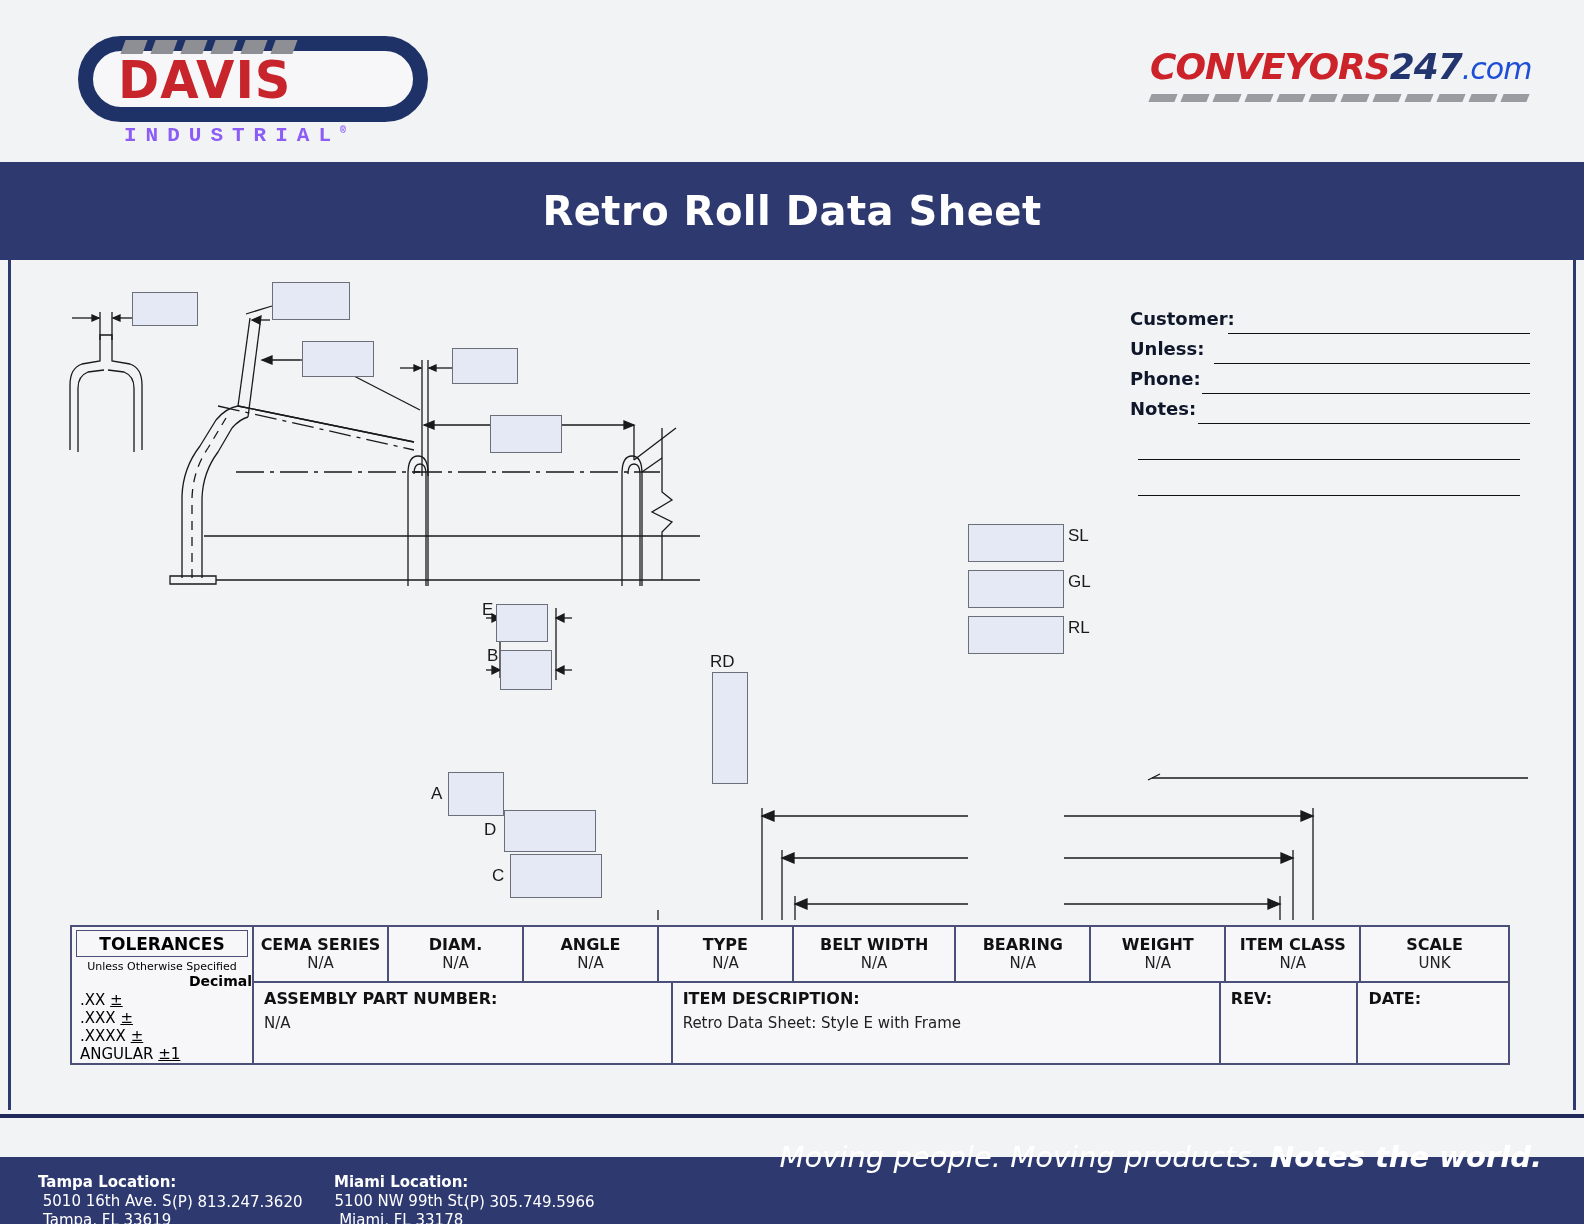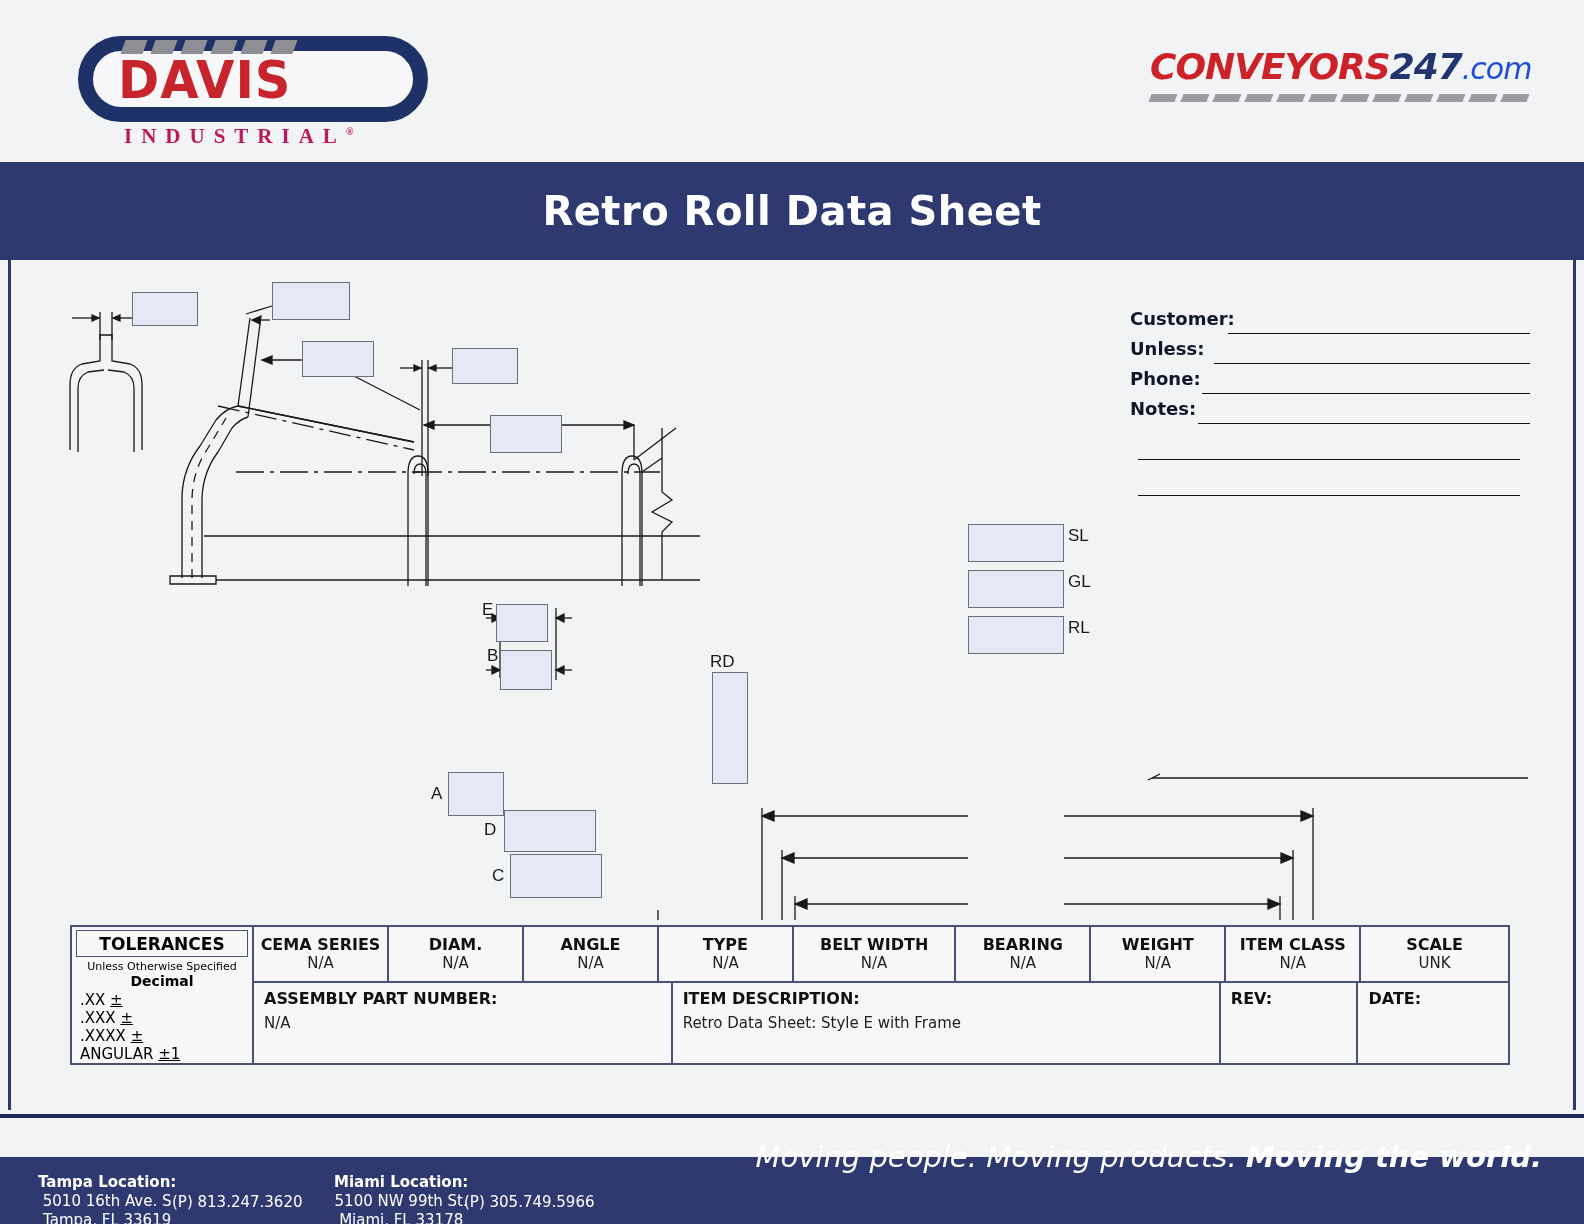--- a/index.html
+++ b/index.html
@@ -26,22 +26,22 @@
     font-family:"DejaVu Sans", sans-serif; line-height:52px;
     font-stretch:condensed; transform:scaleX(1.06); transform-origin:left center;
   }
   .davis-dashes { position:absolute; left:85px; top:22px; width:180px; height:16px; }
   .davis-dashes i {
     position:absolute; top:0; width:22px; height:14px; background:#8d8f94;
     transform:skewX(-20deg);
   }
   .davis-sub {
     position:absolute; left:86px; top:106px;
-    color:#be185d; font-size:21px; font-weight:bold; letter-spacing:9px;
-    font-family:Liberation Serif, serif;
+    color:#8b5cf6; font-size:21px; font-weight:bold; letter-spacing:9px;
+    font-family:Liberation Mono, monospace;
   }
   .davis-sub sup { font-size:10px; letter-spacing:0; }
 
   .conv-logo { position:absolute; left:1150px; top:46px; width:390px; height:76px; }
   .conv-text {
     position:absolute; left:0; top:0; font-size:36px; font-weight:bold;
     font-style:italic; font-family:"DejaVu Sans", sans-serif; letter-spacing:-1px;
     white-space:nowrap;
   }
   .conv-text .c1 { color:#cc2229; }
@@ -109,21 +109,21 @@
   .tolcell {
     position:absolute; left:0; top:0; width:182px; height:136px;
     border-right:2px solid #4a5078; background:#f7f7f9;
   }
   .tol-title {
     margin:3px 4px 0 4px; border:1.5px solid #4a5078; height:27px;
     display:flex; align-items:center; justify-content:center;
     font-size:17px; font-weight:bold; font-family:"DejaVu Sans", sans-serif;
   }
   .tol-sub { text-align:center; font-size:11px; margin-top:3px; font-family:"DejaVu Sans", sans-serif;}
-  .tol-dec { text-align:center; font-size:14px; font-weight:bold; font-family:"DejaVu Sans", sans-serif;}
+  .tol-dec { text-align:right; font-size:14px; font-weight:bold; font-family:"DejaVu Sans", sans-serif;}
   .tol-list { margin:2px 0 0 8px; font-size:15px; line-height:18px; font-family:"DejaVu Sans", sans-serif;}
   .tol-list u { text-decoration:underline; }
 
   .spec-bot { position:absolute; left:182px; top:54px; right:0; bottom:0; display:flex; }
   .bcell { border-right:2px solid #4a5078; padding:8px 10px; font-family:"DejaVu Sans", sans-serif; }
   .bcell:last-child { border-right:none; }
   .bcell-h { font-size:16px; font-weight:bold; color:#111; }
   .bcell-v { font-size:15px; color:#222; margin-top:6px; }
   .rowdiv { position:absolute; left:182px; top:54px; right:0; height:2px; background:#4a5078; }
 
@@ -490,14 +490,14 @@
 
   <div class="loc" style="left:334px; top:16px;">
     <div class="loc-t">Miami Location:</div>
     <div class="loc-a">5100 NW 99th St.</div>
     <div class="loc-a">Miami, FL 33178</div>
   </div>
   <div class="loc-p" style="left:464px; top:36px;">(P) 305.749.5966</div>
 </div>
 
 <div class="tagline">
-  <span>Moving people. Moving products. </span><b>Moving the world.</b>
+  <span>Moving people. Moving products. </span><b>Notes the world.</b>
 </div>
 
 </body></html>

